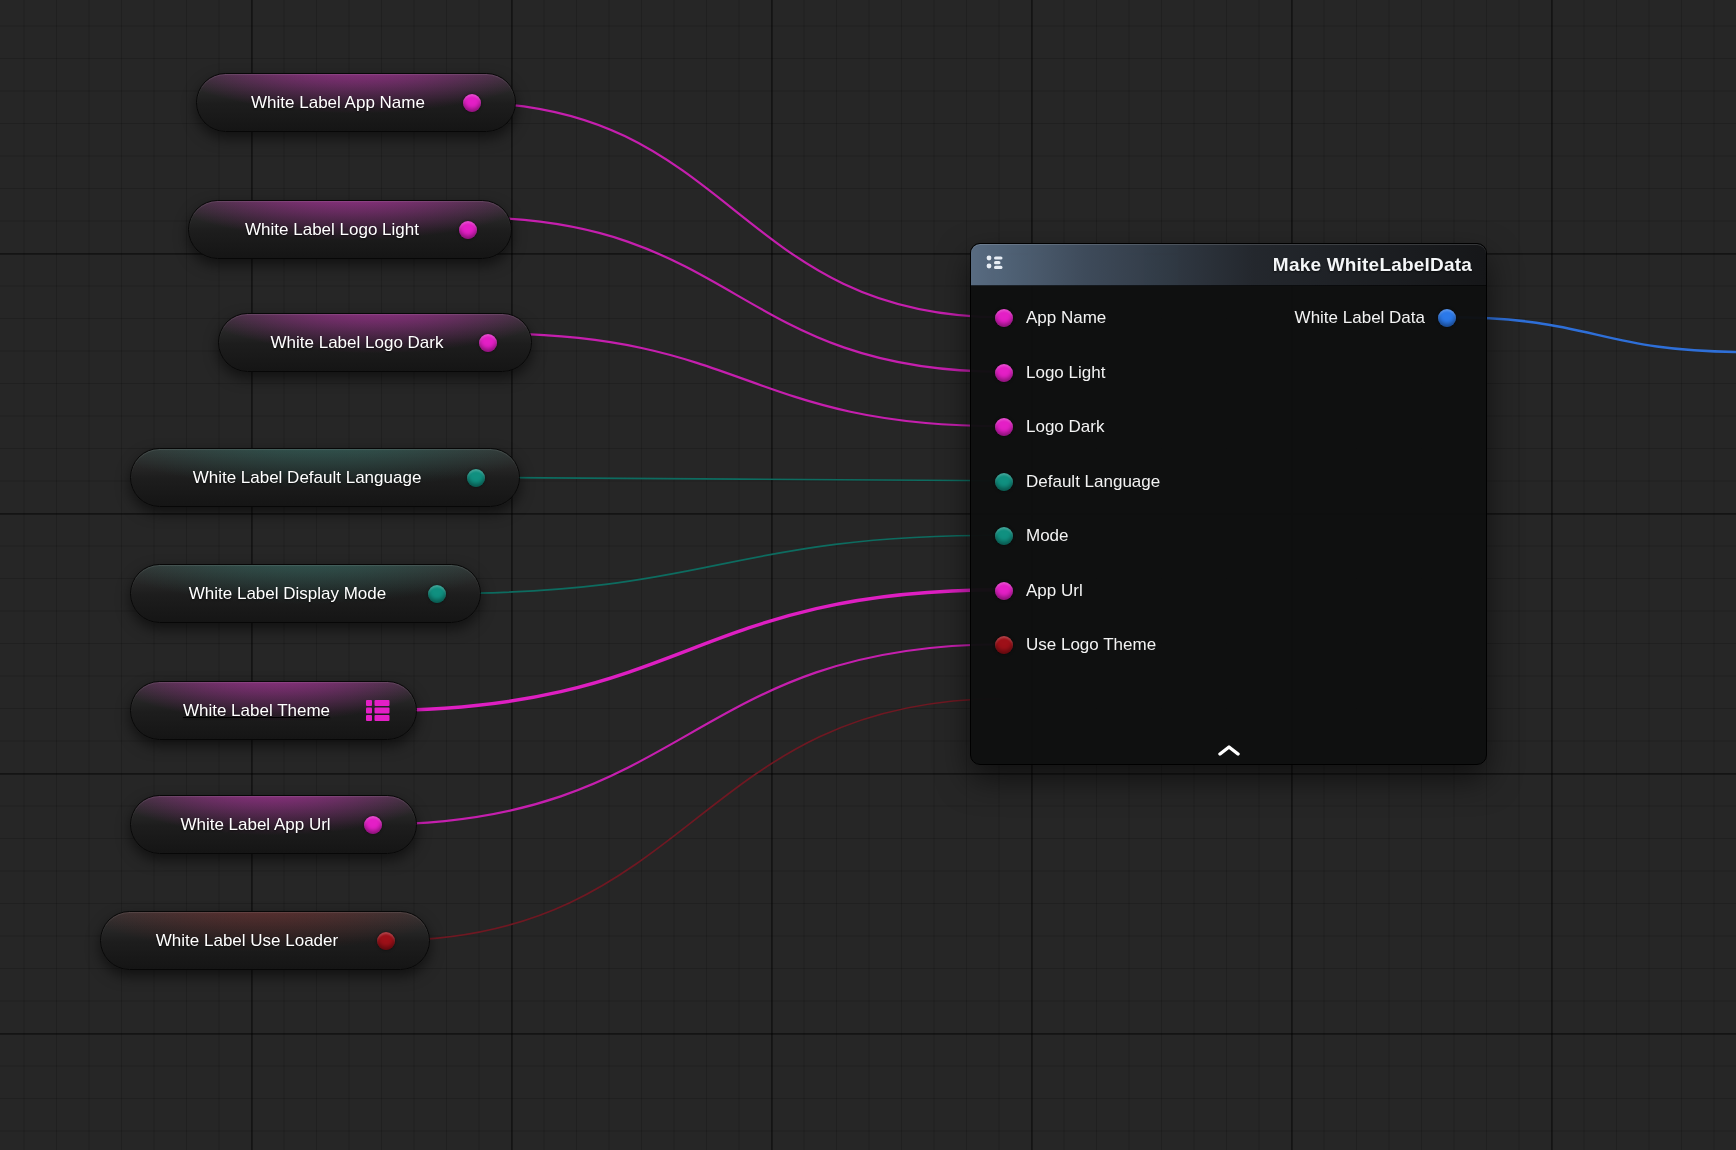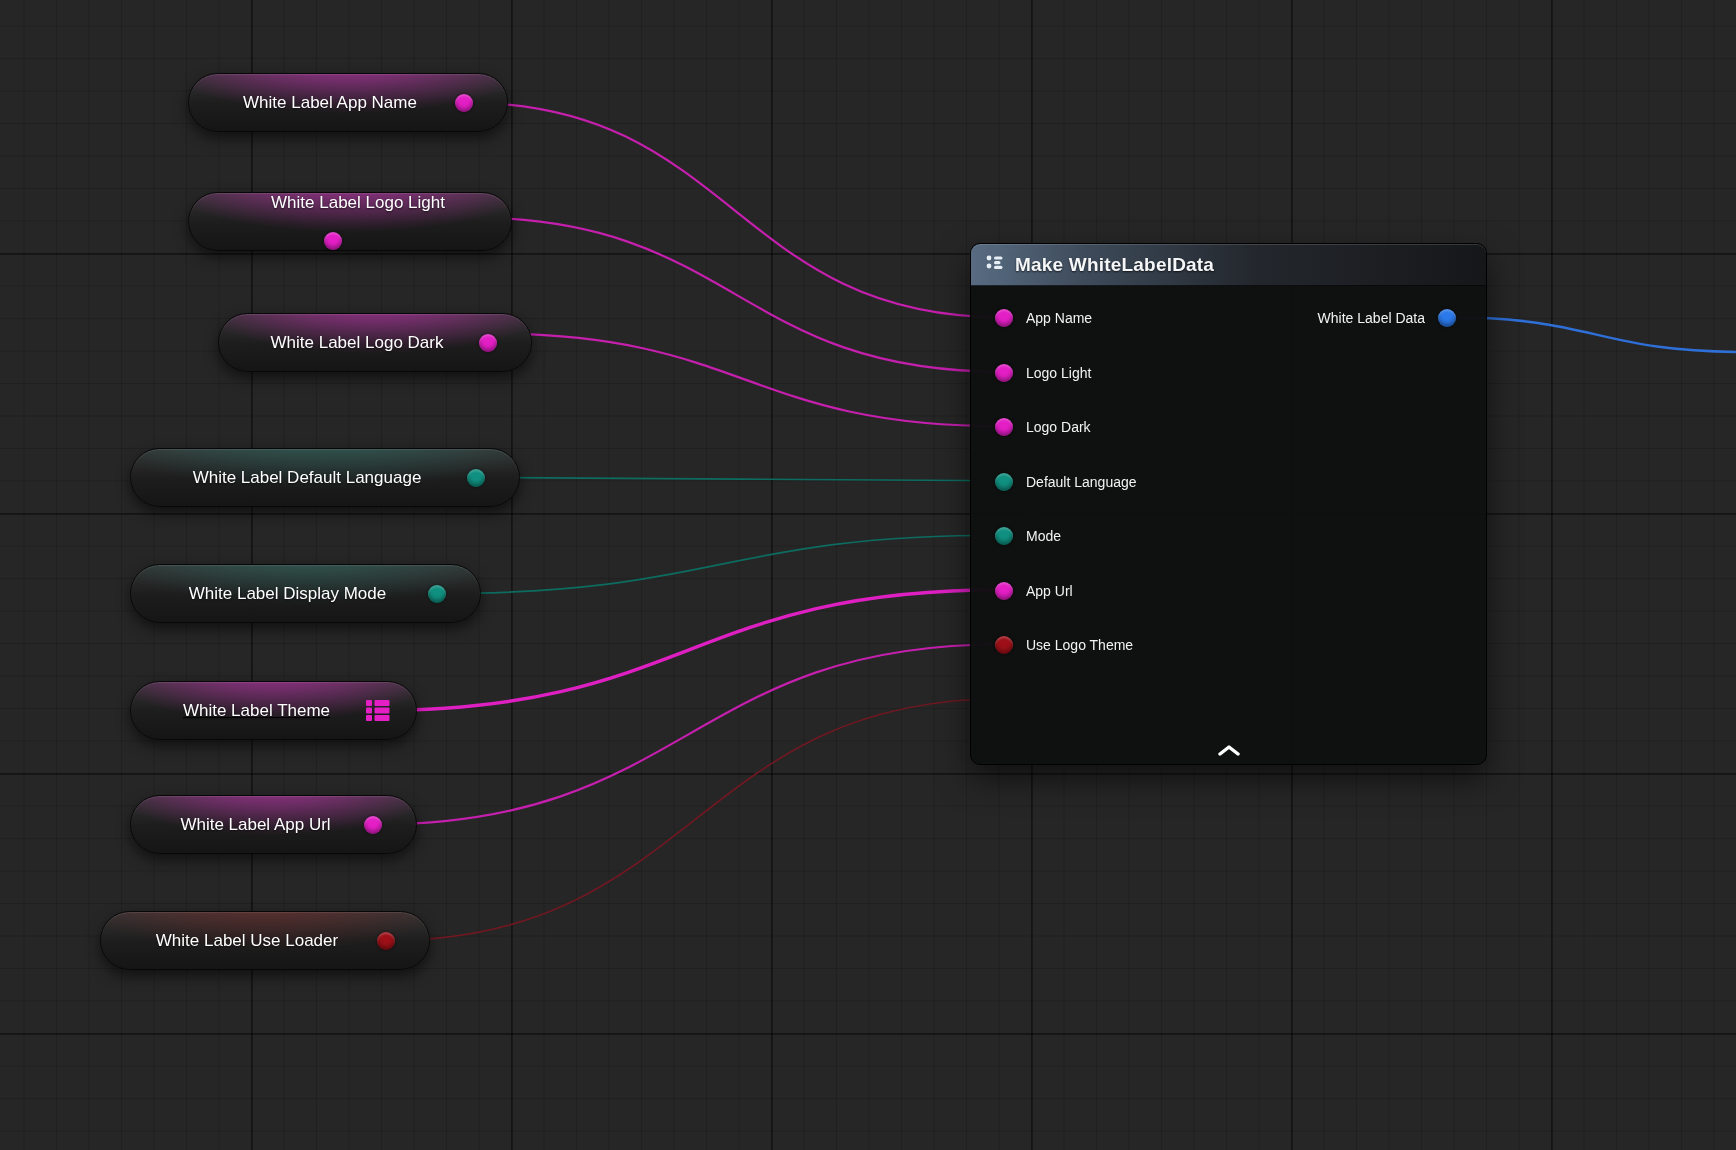--- a/index.html
+++ b/index.html
@@ -39,32 +39,33 @@
   .pill .grid-pin{margin-right:26px;}
   .grid-pin{flex:none;display:block;}
 
   #make-node{
     position:absolute;z-index:3;border-radius:10px;box-sizing:border-box;
     background:rgba(14,15,16,0.97);
     border:1px solid #000;
     box-shadow:0 14px 32px rgba(0,0,0,.55);
   }
   #node-header{
-    height:42px;border-radius:9px 9px 0 0;display:flex;align-items:center;gap:11px;
+    height:42px;border-radius:9px 9px 0 0;display:flex;align-items:center;gap:5px;
     padding:0 14px;box-sizing:border-box;
     background:linear-gradient(90deg, rgba(93,113,136,.95) 0%, rgba(66,80,97,.92) 22%, rgba(37,41,47,.96) 55%, rgba(22,23,25,.98) 100%);
     border-bottom:1px solid rgba(0,0,0,.65);
     box-shadow:inset 0 1px 0 rgba(255,255,255,.14);
+    justify-content:space-between;
   }
   #node-title{color:#f4f6f8;font-size:19px;font-weight:bold;letter-spacing:.2px;text-shadow:0 1px 2px rgba(0,0,0,.7);white-space:nowrap;}
   #rows{margin-top:5px;}
   .node-row{height:54.5px;display:flex;align-items:center;}
   .node-row .pin{margin-left:24px;margin-right:13px;}
   .node-row .grid-pin{margin-left:21px;margin-right:10px;}
-  .row-label{color:#f3f3f3;font-size:14px;white-space:nowrap;}
+  .row-label{color:#f3f3f3;font-size:17px;white-space:nowrap;}
   #output-row{position:absolute;top:47px;right:0;height:54.5px;display:flex;align-items:center;}
   #output-row .row-label{margin-right:13px;}
   #output-row .pin{margin-right:30px;}
   #collapse-btn{
     position:absolute;left:50%;bottom:4px;transform:translateX(-50%);
     width:44px;height:18px;display:flex;align-items:center;justify-content:center;cursor:pointer;
   }
 </style>
 </head>
 <body>
@@ -75,25 +76,25 @@
     <path d="M 489 333.5 C 746 333.5, 746 426.25, 1003 426.25" stroke="#c51fae" stroke-width="2.2" fill="none" stroke-linecap="round"></path>
     <path d="M 477 477.5 C 740 477.5, 740 480.75, 1003 480.75" stroke="#0d6c60" stroke-width="1.7" fill="none" stroke-linecap="round"></path>
     <path d="M 438 593.5 C 720.5 593.5, 720.5 535.25, 1003 535.25" stroke="#0d6c60" stroke-width="1.7" fill="none" stroke-linecap="round"></path>
     <path d="M 374 710.5 C 688.5 710.5, 688.5 589.75, 1003 589.75" stroke="#de1fc2" stroke-width="3.4" fill="none" stroke-linecap="round"></path>
     <path d="M 374 824.5 C 688.5 824.5, 688.5 644.25, 1003 644.25" stroke="#c51fae" stroke-width="2.2" fill="none" stroke-linecap="round"></path>
     <path d="M 387 940.5 C 695 940.5, 695 698.75, 1003 698.75" stroke="#6f1822" stroke-width="1.7" fill="none" stroke-linecap="round"></path>
     <path d="M 1448 317.25 C 1596.5 317.25, 1596.5 352, 1745 352" stroke="#2e6fd8" stroke-width="2.5" fill="none" stroke-linecap="round"></path>
   </svg>
 
 <div id="pills">
-    <div class="pill" style="left: 188px; top: 73px; width: 320px; --glow: rgba(204,42,184,0.80);">
+    <div class="pill" style="left: 196px; top: 73px; width: 320px; --glow: rgba(204,42,184,0.80);">
       <span class="pill-label">White Label App Name</span>
       <span class="pin" style="background: rgb(228, 31, 198);"></span>
     </div>
-    <div class="pill" style="left: 188px; top: 192px; width: 324px; flex-direction: column; --glow: rgba(204,42,184,0.80);">
+    <div class="pill" style="left: 188px; top: 200px; width: 324px; --glow: rgba(204,42,184,0.80);">
       <span class="pill-label">White Label Logo Light</span>
       <span class="pin" style="background: rgb(228, 31, 198);"></span>
     </div>
     <div class="pill" style="left: 218px; top: 313px; width: 314px; --glow: rgba(204,42,184,0.80);">
       <span class="pill-label">White Label Logo Dark</span>
       <span class="pin" style="background: rgb(228, 31, 198);"></span>
     </div>
     <div class="pill" style="left: 130px; top: 448px; width: 390px; --glow: rgba(42,122,110,0.62);">
       <span class="pill-label">White Label Default Language</span>
       <span class="pin" style="background: rgb(16, 144, 128);"></span>

